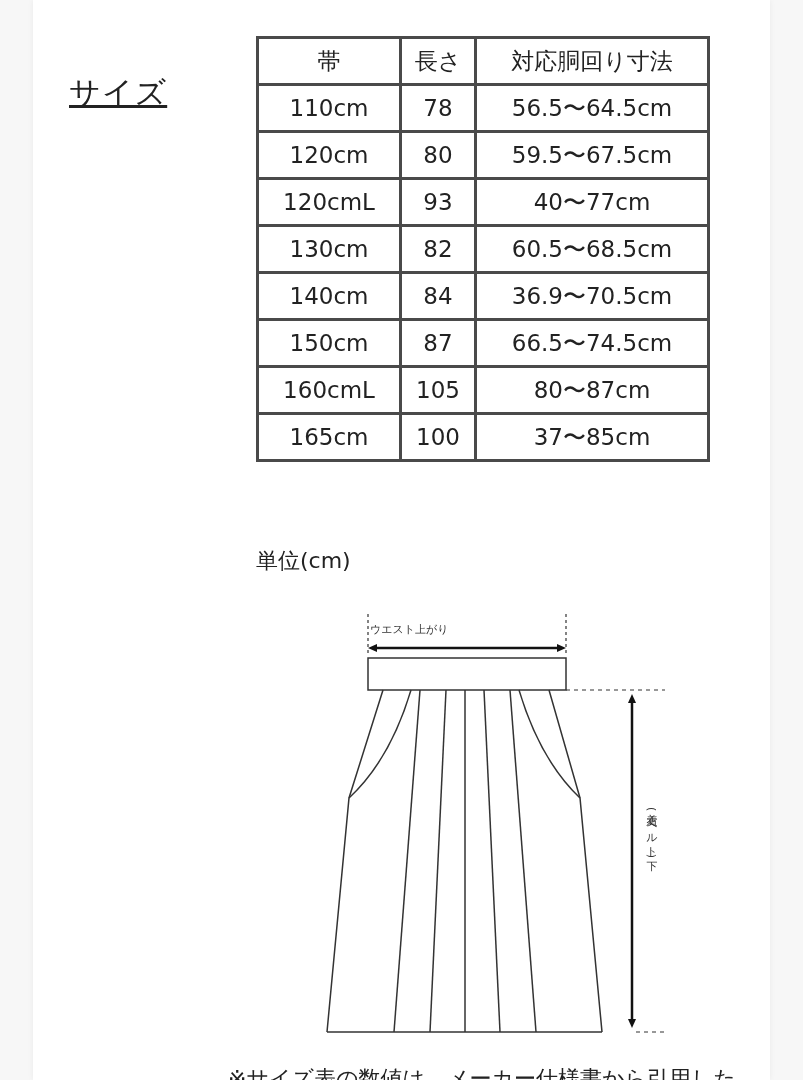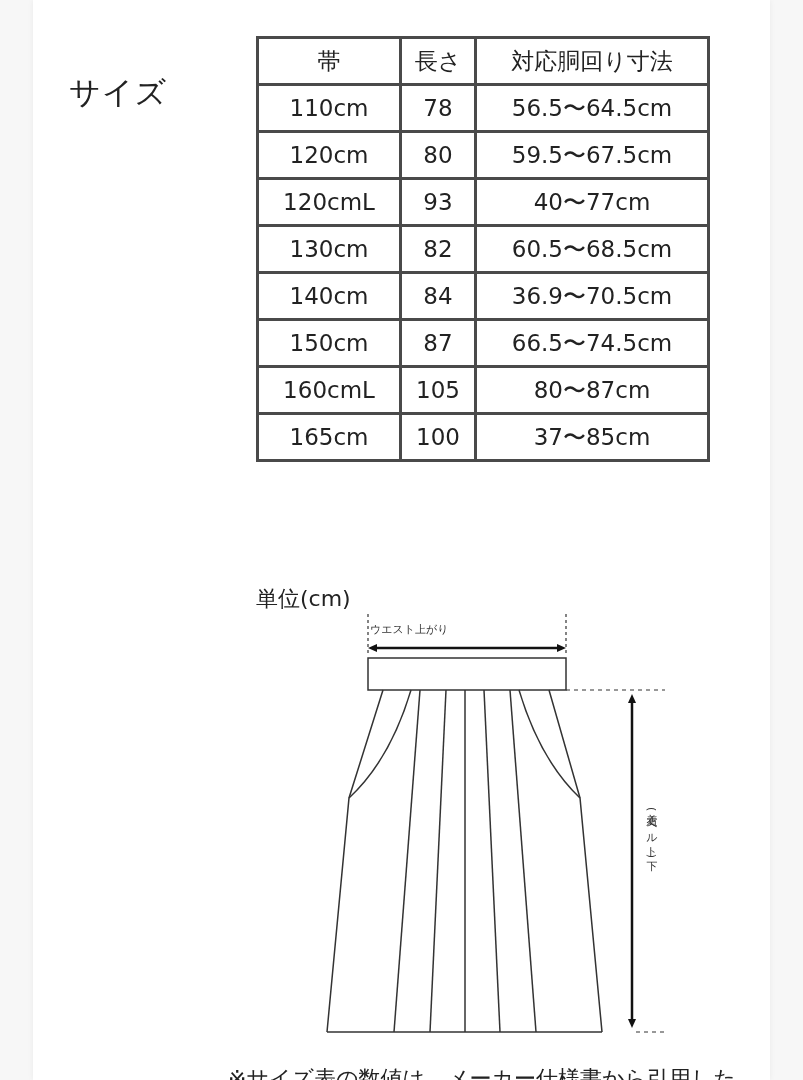--- a/index.html
+++ b/index.html
@@ -9,37 +9,37 @@
     font-family:"DejaVu Sans","Liberation Sans",sans-serif;
     color:#222;
   }
   .card {
     position:absolute; left:33px; top:0; width:737px; height:1080px;
     background:#ffffff;
     box-shadow: 0 0 6px rgba(0,0,0,0.06);
   }
   .section-title {
     position:absolute; left:69px; top:72px;
-    font-size:31px; letter-spacing:1px; color:#222;
+    font-size:31px; letter-spacing:1px; color:#222;text-decoration:underline;
   }
   table.size {
     position:absolute; left:256px; top:36px;
     border-collapse:collapse;
     font-size:23px; color:#222;
   }
   table.size td, table.size th {
     border:3px solid #4a4a4a;
     height:44px; text-align:center; font-weight:normal; padding:0;
   }
   table.size th { height:44px; }
   .c1 { width:140px; }
   .c2 { width:72px; }
   .c3 { width:230px; }
   .unit {
-    position:absolute; left:256px; top:546px; font-size:22px; color:#222;margin-top:38px;
+    position:absolute; left:256px; top:546px; font-size:22px; color:#222;
   }
   .diagram { position:absolute; left:0; top:0; width:803px; height:1080px; }
   .waist-label {
     position:absolute; left:370px; top:622px; width:196px;
     font-size:11px; color:#333;
   }
   .length-label {
     position:absolute; left:643px; top:805px;
     writing-mode:vertical-rl; font-size:11px; color:#333; letter-spacing:1px;
   }

